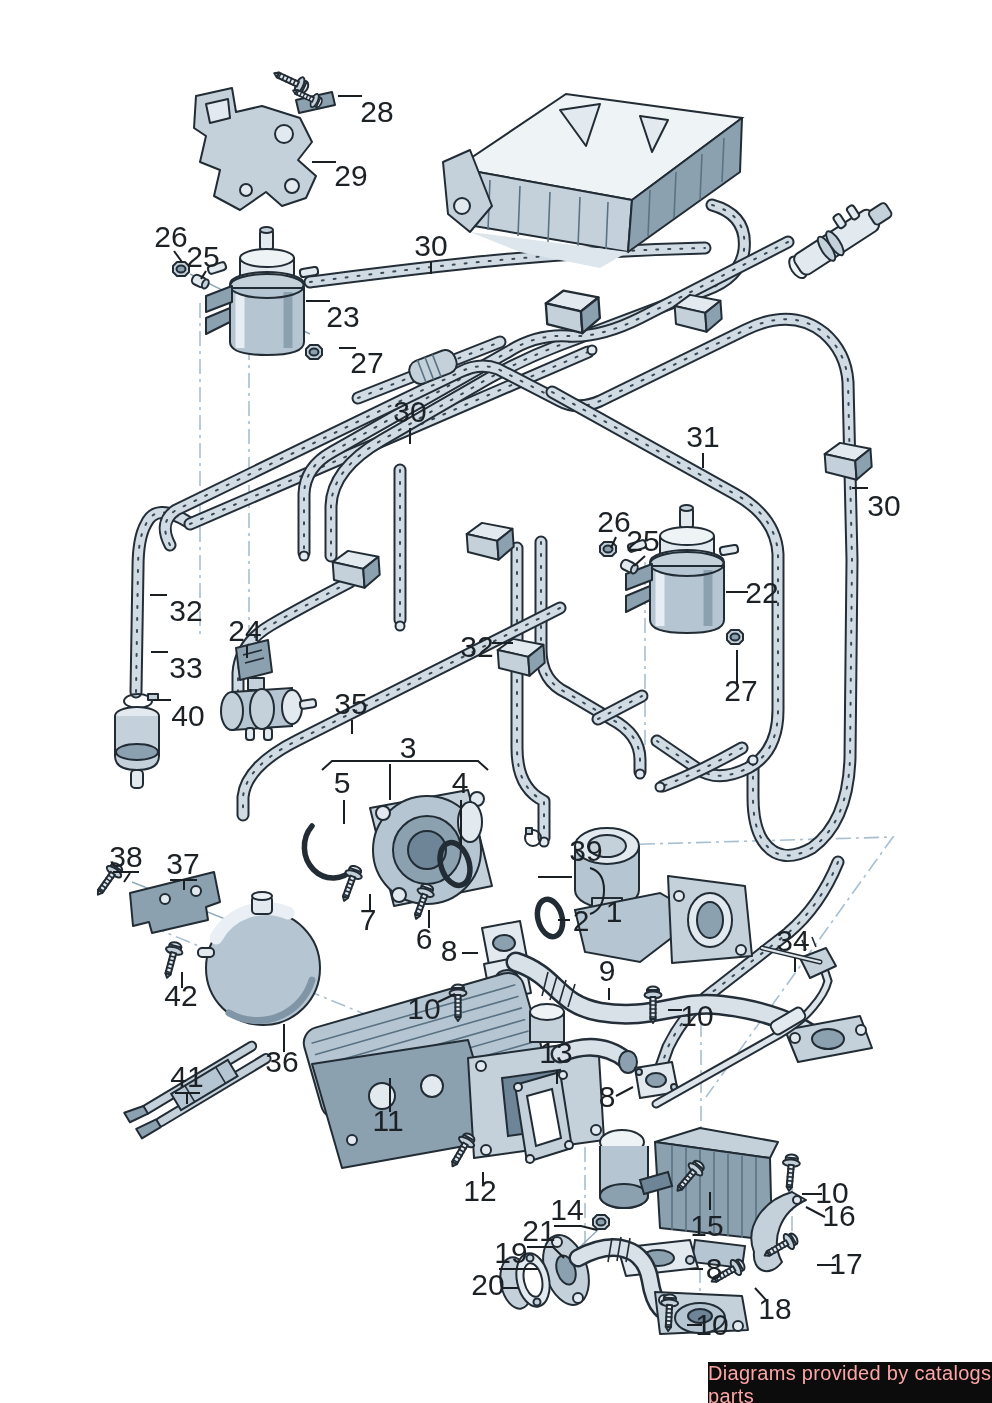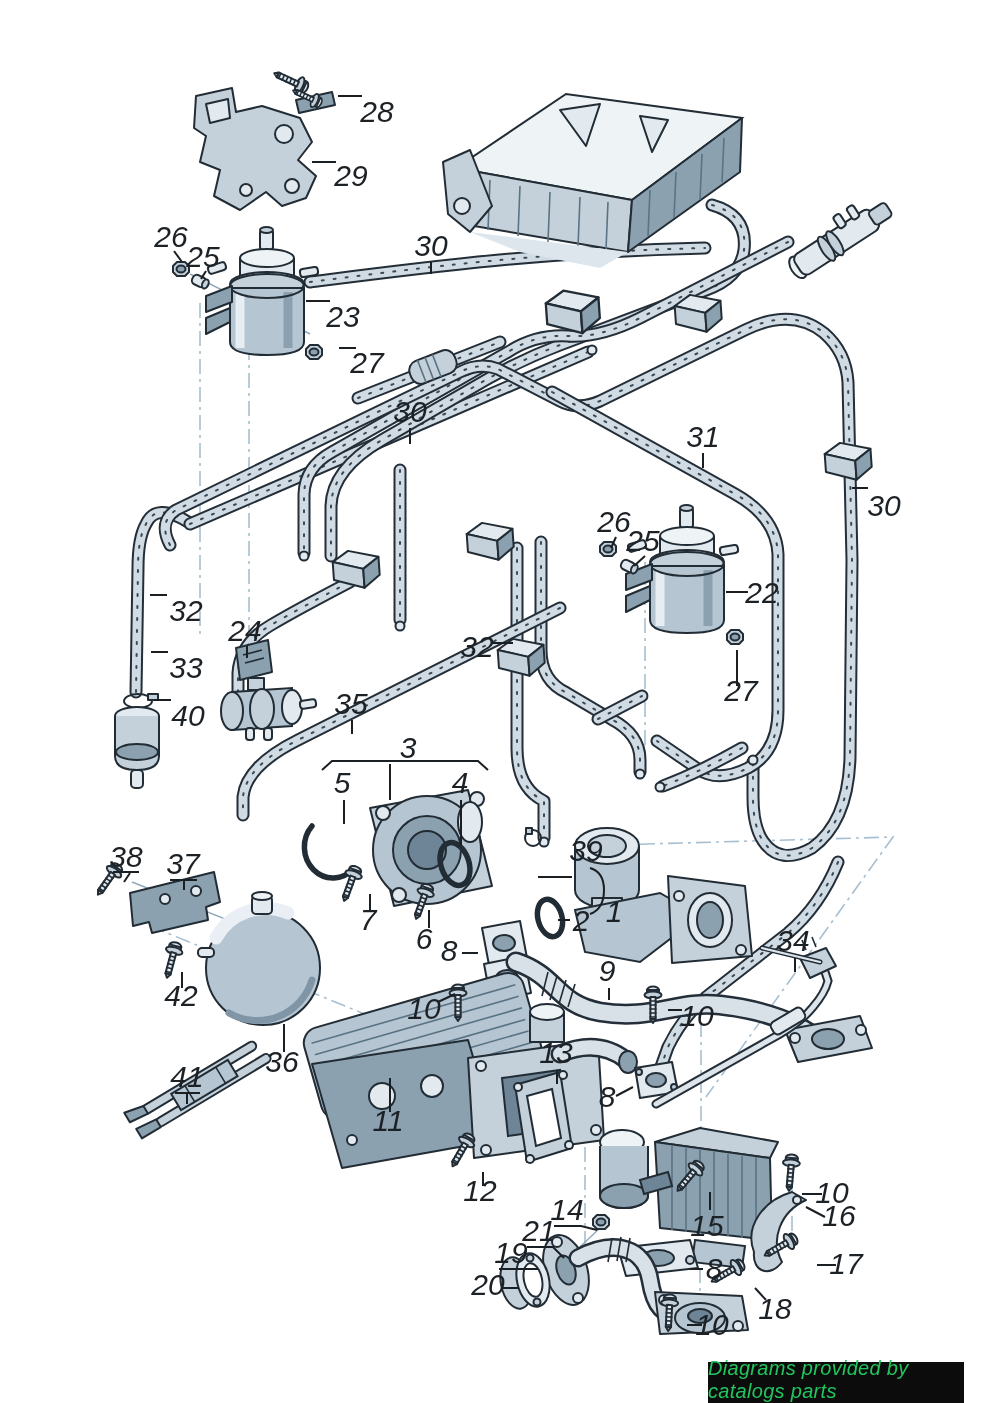--- a/index.html
+++ b/index.html
@@ -1,17 +1,17 @@
 <!DOCTYPE html>
 <html><head>
 <meta charset="utf-8">
 <style>
   html,body{margin:0;padding:0;background:#ffffff;}
   #stage{position:relative;width:992px;height:1403px;background:#ffffff;overflow:hidden;
-         font-family:"Liberation Sans",sans-serif;font-style:italic;}
+         font-family:"Liberation Sans",sans-serif;}
   svg{position:absolute;left:0;top:0;}
   .lbl{font-family:"Liberation Sans",sans-serif;font-size:30px;fill:#1c2126;text-anchor:middle;}
   .oln{fill:none;stroke:#222c35;stroke-width:2;}
   .flight{fill:#e2eaf0;stroke:#222c35;stroke-width:2;stroke-linejoin:round;}
   .flighter{fill:#eef3f6;stroke:#222c35;stroke-width:2;}
   .fmid{fill:#c4d1db;stroke:#222c35;stroke-width:2;stroke-linejoin:round;}
   .fbody{fill:#b5c5d1;stroke:#222c35;stroke-width:2;}
   .fdark{fill:#8ba1b0;stroke:#222c35;stroke-width:2;stroke-linejoin:round;}
   .fdarker{fill:#6d8596;stroke:#222c35;stroke-width:2;}
   .hc{fill:none;stroke:#232e38;stroke-width:13;stroke-linecap:round;stroke-linejoin:round;}
@@ -23,22 +23,22 @@
   .qf{fill:none;stroke:#d8e1e8;stroke-width:14;stroke-linecap:round;}
   .rc{fill:none;stroke:#232e38;stroke-width:9;stroke-linecap:round;}
   .rf{fill:none;stroke:#dde5eb;stroke-width:5;stroke-linecap:round;}
   .ld{stroke:#1a1f24;stroke-width:2;fill:none;}
   .axis{stroke:#8fa8ba;stroke-width:1.4;fill:none;}
   .dd{stroke:#a7bfd0;stroke-width:1.6;fill:none;stroke-dasharray:15 5 3 5;}
   .thin{stroke:#222c35;stroke-width:1.6;fill:none;}
   .hl{stroke:#e7eef3;stroke-width:9;}
   .sh{stroke:#8ba1b0;stroke-width:9;}
   .rib{stroke:#5a7384;stroke-width:1.6;fill:none;}
-  .footer{position:absolute;left:708px;top:1362px;width:256px;height:41px;background:#0c0c0c;
-          color:#22c55e;display:flex;align-items:flex-end;justify-content:center;
+  .footer{position:absolute;left:708px;top:1362px;width:284px;height:41px;background:#0c0c0c;
+          color:#fca5a5;display:flex;align-items:flex-start;justify-content:center;
           font-size:20px;letter-spacing:.3px;}
 </style>
 </head>
 <body>
 
 <div id="stage">
 <svg width="992" height="1403" viewBox="0 0 992 1403">
   <defs>
     <path id="hPL" d="M188,522 Q156,502 146,524 Q138,538 138,568 L136,692"></path>
     <path id="hX2" d="M190,524 L588,352"></path>

